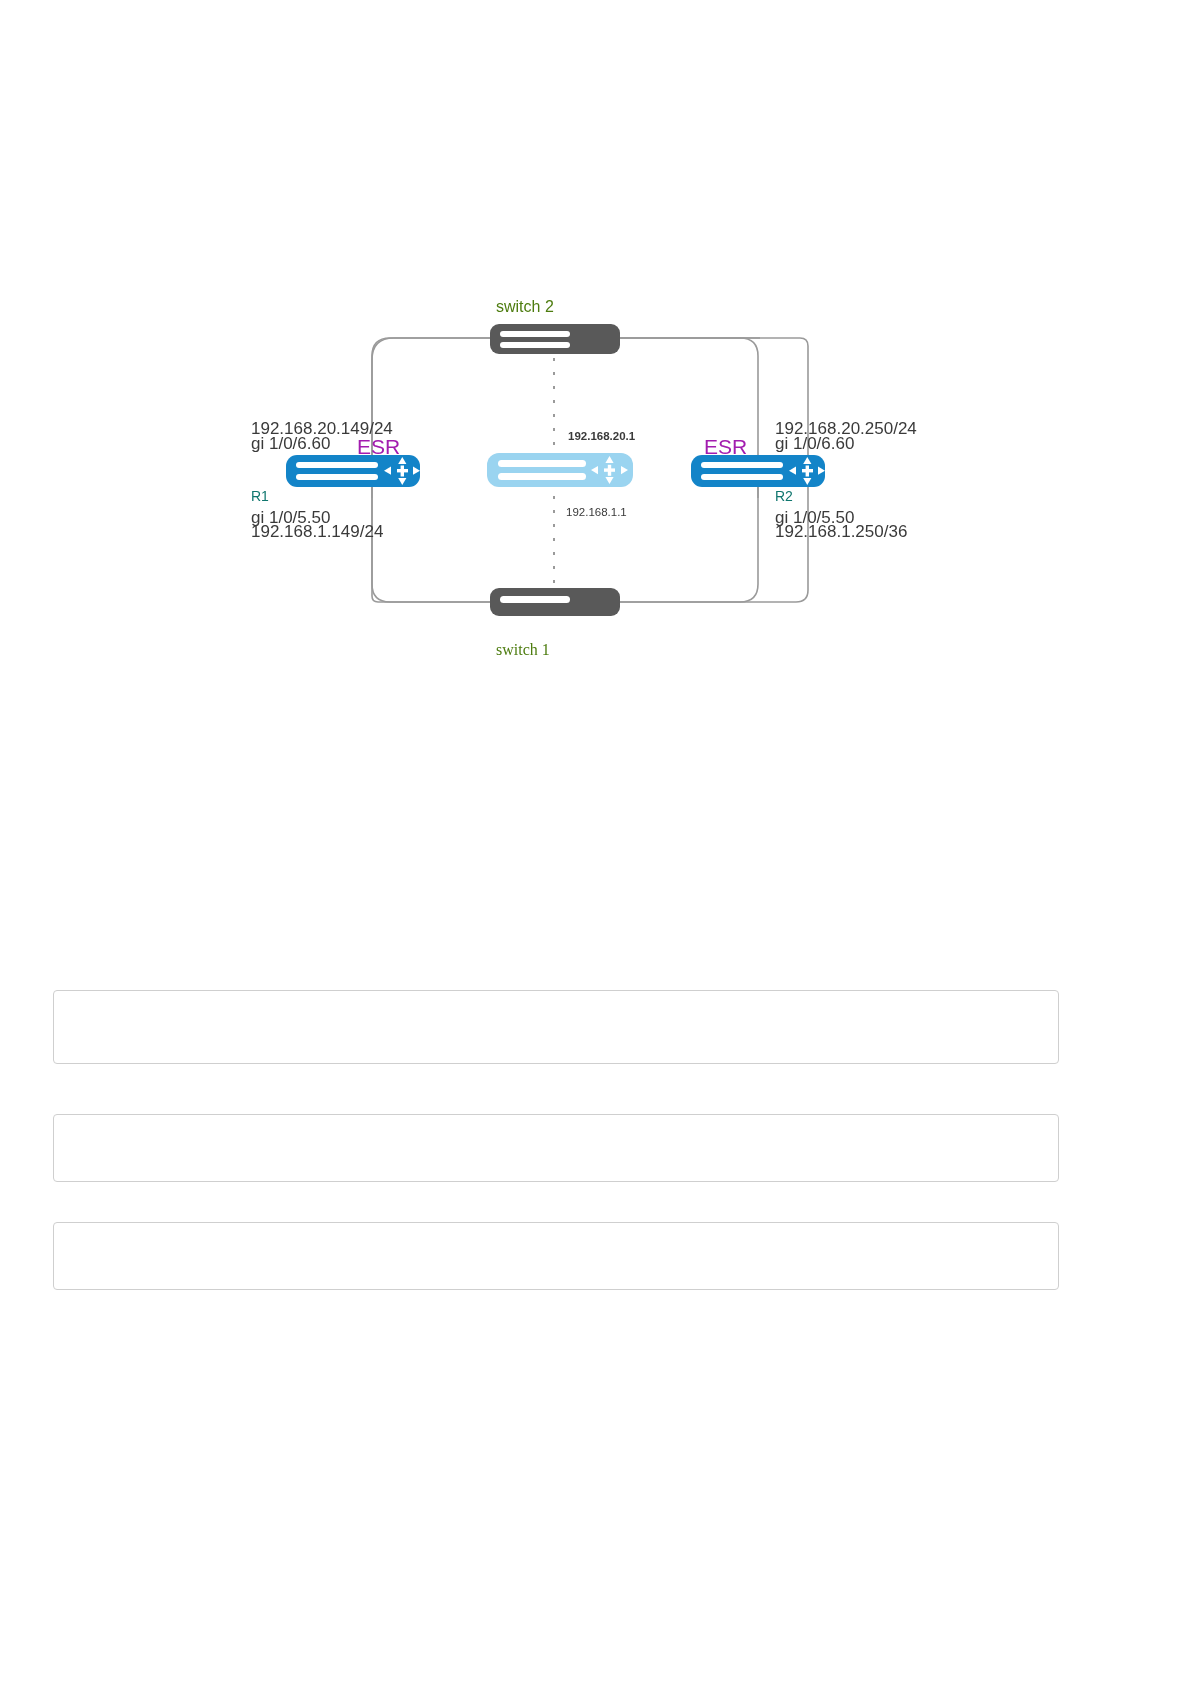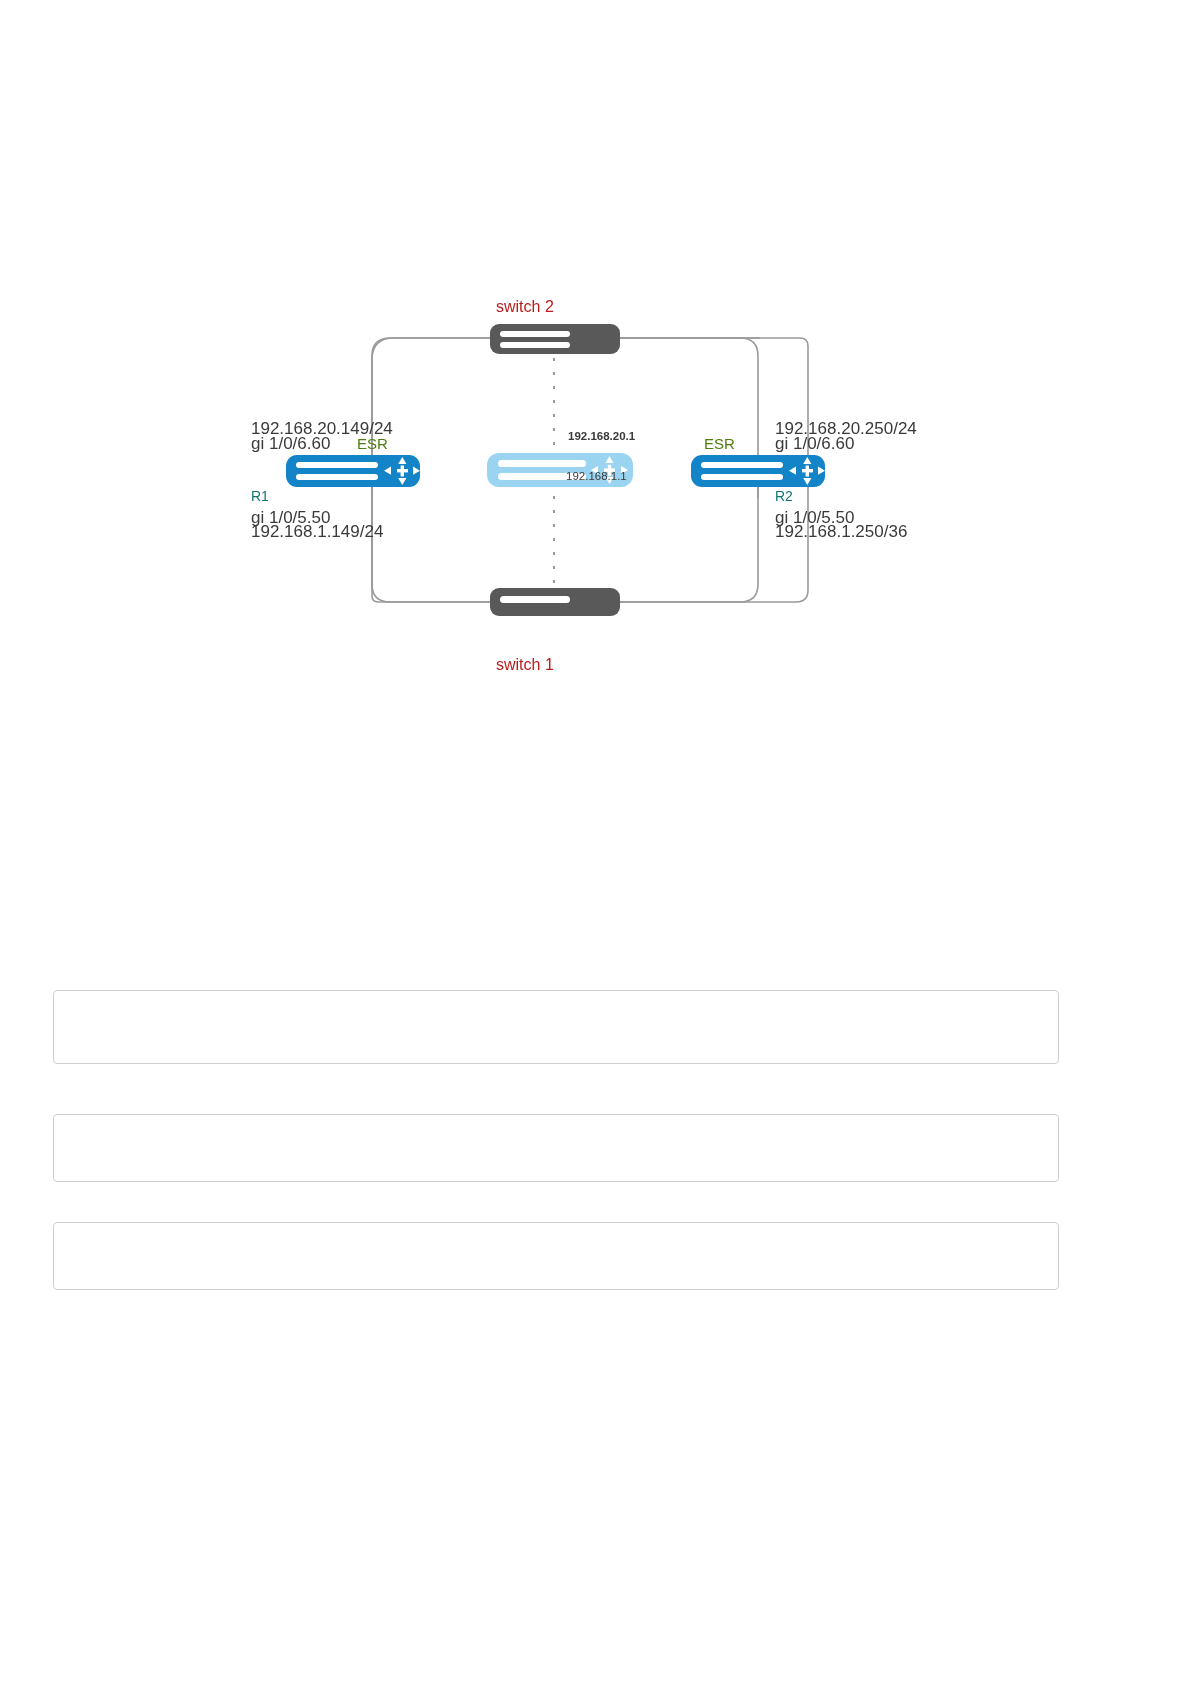--- a/index.html
+++ b/index.html
@@ -35,25 +35,25 @@
     position: absolute;
     white-space: pre;
     color: #3f3f3f;
   }
   .lbl-device {
     font-size: 14px;
     color: #0f766e;
   }
   .lbl-switch {
     font-size: 16px;
-    color: #b91c1c;
+    color: #4d7c0f;
   }
   .lbl-esr {
-    font-size: 15px;
-    color: #4d7c0f;
+    font-size: 21px;
+    color: #a21caf;
   }
   .lbl-small {
     font-size: 17px;
     line-height: 15px;
     color: #3a3a3a;
   }
   .lbl-ip {
     font-size: 11.5px;
     color: #3a3a3a;
   }
@@ -155,21 +155,21 @@
         <polygon points="825,470.7 818,466.6 818,474.8"></polygon>
         <polygon points="807.3,457 803.2,464 811.4,464"></polygon>
         <polygon points="807.3,485 803.2,478 811.4,478"></polygon>
       </g>
     </g>
 
   </svg>
 
   <div class="lbl lbl-switch" style="left:496px; top:298px;">switch 2</div>
 
-  <div class="lbl lbl-switch" style="left:496px; top:656px;">switch 1</div>
+  <div class="lbl lbl-switch" style="left:496px; top:641px;font-family:Liberation Serif, serif;">switch 1</div>
 
   <div class="lbl lbl-esr" style="left:357px; top:435px;">ESR</div>
 
   <div class="lbl lbl-device" style="left:251px; top:488px;">R1</div>
 
   <div class="lbl lbl-small" style="left:251px; top:421px;">192.168.20.149/24</div>
   <div class="lbl lbl-small" style="left:251px; top:436px;">gi 1/0/6.60</div>
 
   <div class="lbl lbl-small" style="left:251px; top:510px;">gi 1/0/5.50</div>
   <div class="lbl lbl-small" style="left:251px; top:524px;">192.168.1.149/24</div>
@@ -179,21 +179,21 @@
   <div class="lbl lbl-device" style="left:775px; top:488px;">R2</div>
 
   <div class="lbl lbl-small" style="left:775px; top:421px;">192.168.20.250/24</div>
   <div class="lbl lbl-small" style="left:775px; top:436px;">gi 1/0/6.60</div>
 
   <div class="lbl lbl-small" style="left:775px; top:510px;">gi 1/0/5.50</div>
   <div class="lbl lbl-small" style="left:775px; top:524px;">192.168.1.250/36</div>
 
   <div class="lbl lbl-ip" style="left:568px; top:430px;font-weight:bold;">192.168.20.1</div>
 
-  <div class="lbl lbl-ip" style="left:566px; top:470px;">192.168.1.1</div>
+  <div class="lbl lbl-ip" style="left:566px; top:506px;">192.168.1.1</div>
 
 </div>
 
 <div class="note-box" style="left:53px; top:990px; width:1006px; height:74px;">
   <span></span>
 </div>
 
 <div class="note-box" style="left:53px; top:1114px; width:1006px; height:68px;">
   <span></span>
 </div>

